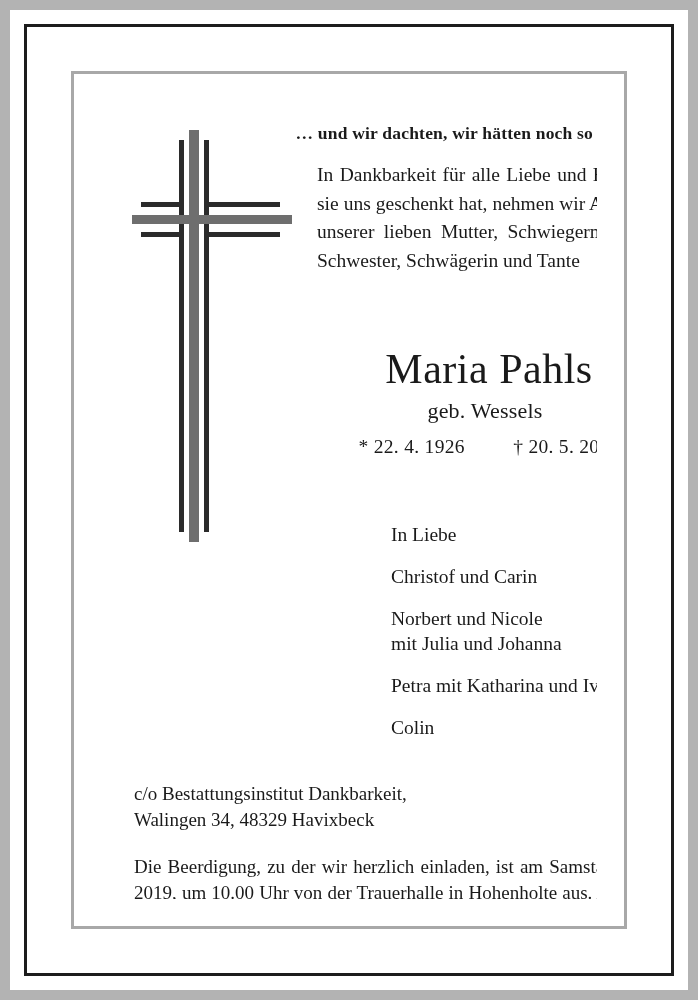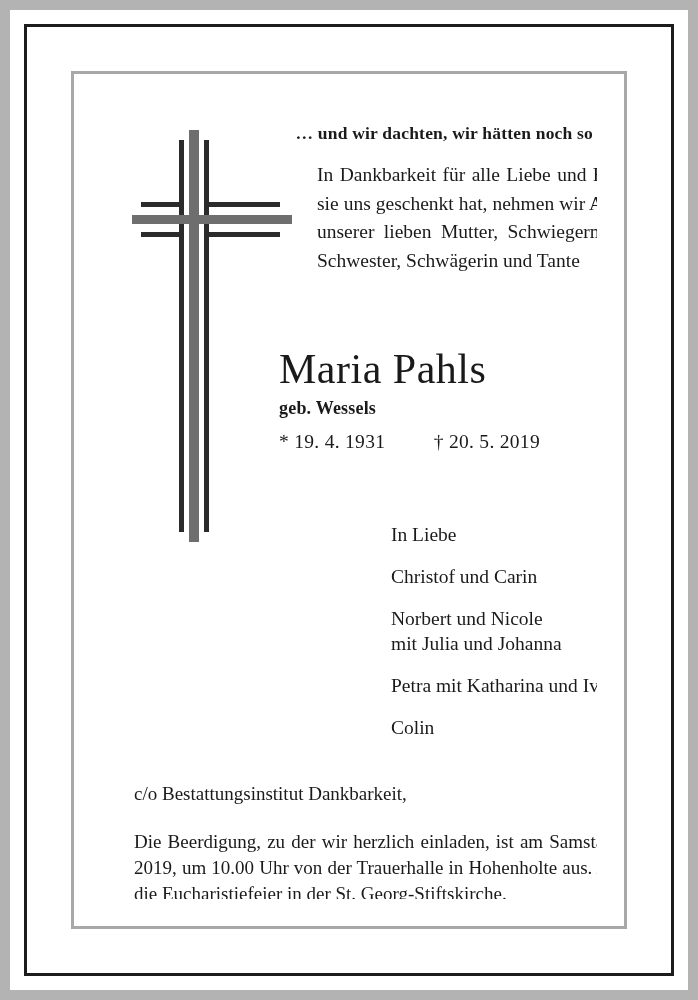--- a/index.html
+++ b/index.html
@@ -111,31 +111,32 @@
     margin: 0;
     padding: 0 2px 0 38px;
     hyphens: manual;
   }
 
   .name-block {
     position: absolute;
     left: 178px;
     top: 245px;
     width: 420px;
+    text-align: center;
   }
   .deceased-name {
     font-size: 42px;
     line-height: 1.1;
     letter-spacing: 0.5px;
     margin: 0;
     font-weight: normal;
   }
   .maiden-name {
-    font-size: 18px;
-    font-weight: bold;
+    font-size: 22px;
+    font-weight: normal;
     margin: 6px 8px 0 0;
     letter-spacing: 0.2px;
   }
   .dates {
     font-size: 19.5px;
     margin: 12px 0 0 0;
     letter-spacing: 0.3px;
   }
   .dates .sep {
     display: inline-block;
@@ -196,39 +197,40 @@
 
             <div class="col-right">
               <p class="epigraph">… und wir dachten, wir hätten noch so viel Zeit …</p>
               <p class="intro">In Dankbarkeit für alle Liebe und Fürsorge, die sie uns geschenkt hat, nehmen wir Abschied von unserer lieben Mutter, Schwiegermutter, Oma, Schwester, Schwägerin und Tante</p>
             </div>
 
             <div class="name-block">
               <h1 class="deceased-name">Maria Pahls</h1>
               <p class="maiden-name">geb. Wessels</p>
               <p class="dates">
-                <span>* 19. 4. 1931</span>
+                <span>* 22. 4. 1926</span>
                 <span class="sep"></span>
                 <span>† 20. 5. 2019</span>
               </p>
             </div>
 
             <div class="survivors">
               <p class="line">In Liebe</p>
               <p class="line">Christof und Carin</p>
               <p class="line tight">Norbert und Nicole</p>
               <p class="line">mit Julia und Johanna</p>
               <p class="line">Petra mit Katharina und Ivonne</p>
               <p class="line">Colin</p>
             </div>
 
             <div class="footer">
               <p class="address">
                 <br>
                 <span>c/o Bestattungsinstitut Dankbarkeit,</span><br>
+                <span>Walingen 34, 48329 Havixbeck</span>
               </p>
               <p class="funeral">Die Beerdigung, zu der wir herzlich einladen, ist am Samstag, dem 25. Mai 2019, um 10.00 Uhr von der Trauerhalle in Hohenholte aus. Anschließend ist die Eucharistiefeier in der St. Georg-Stiftskirche.</p>
 
             </div>
 
           </div>
         </div>
       </div>
     </div>
   </div>

